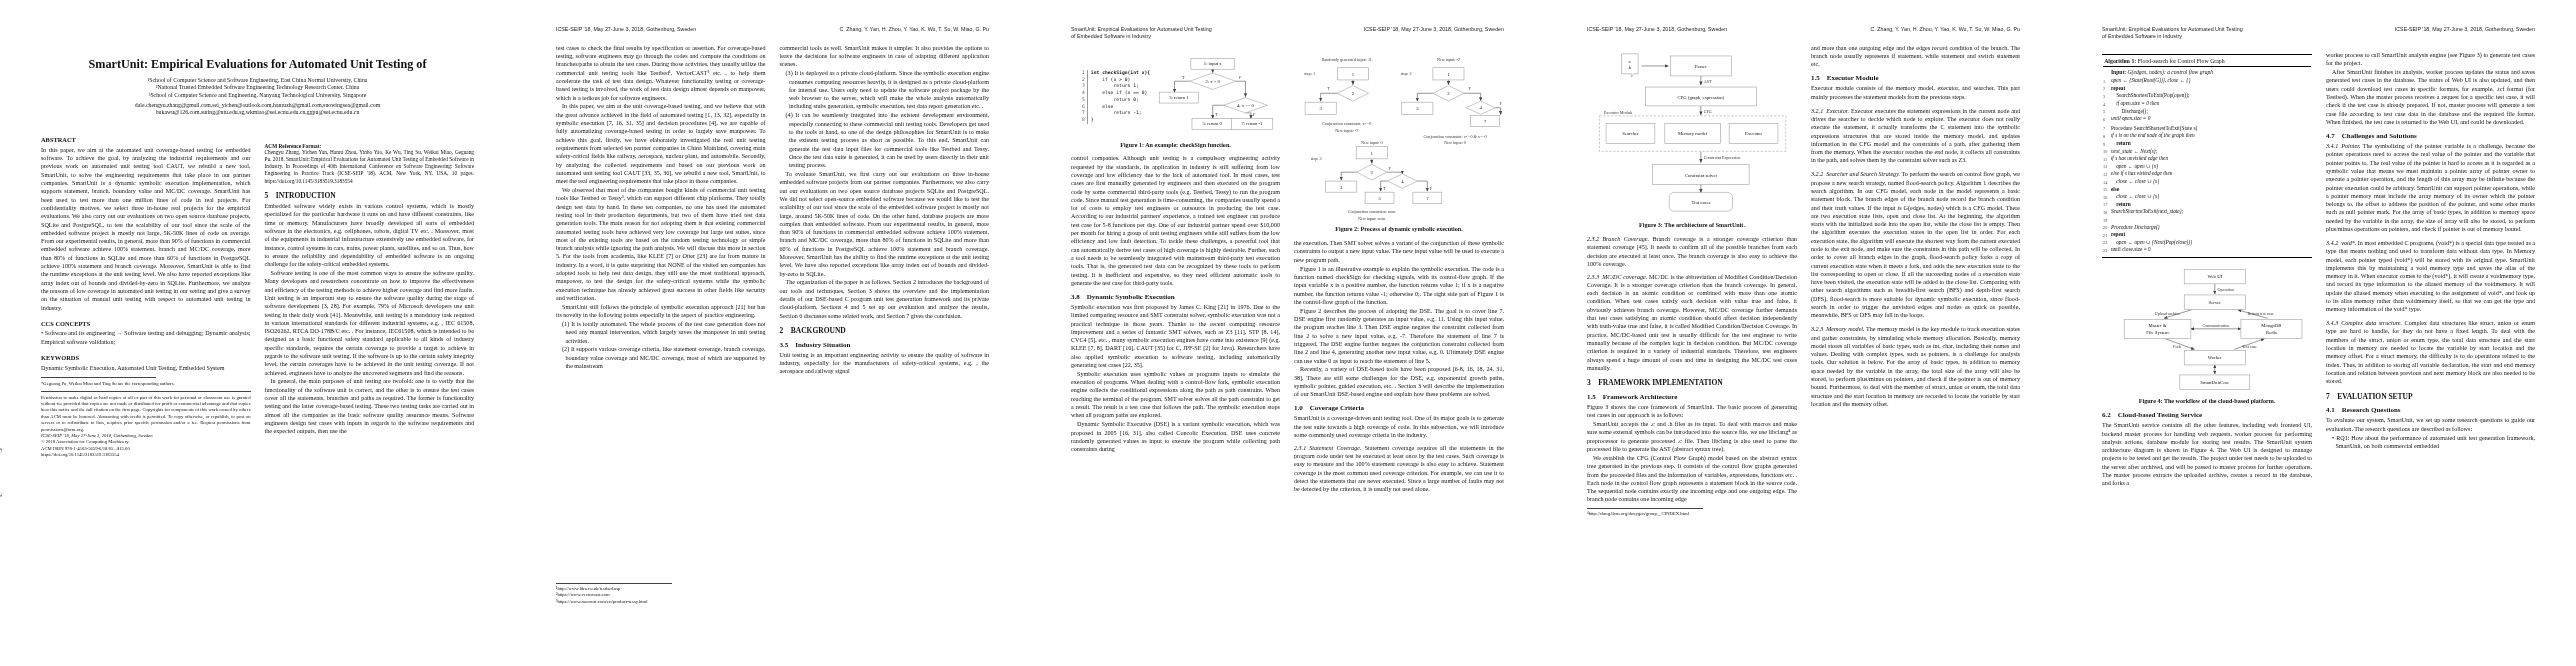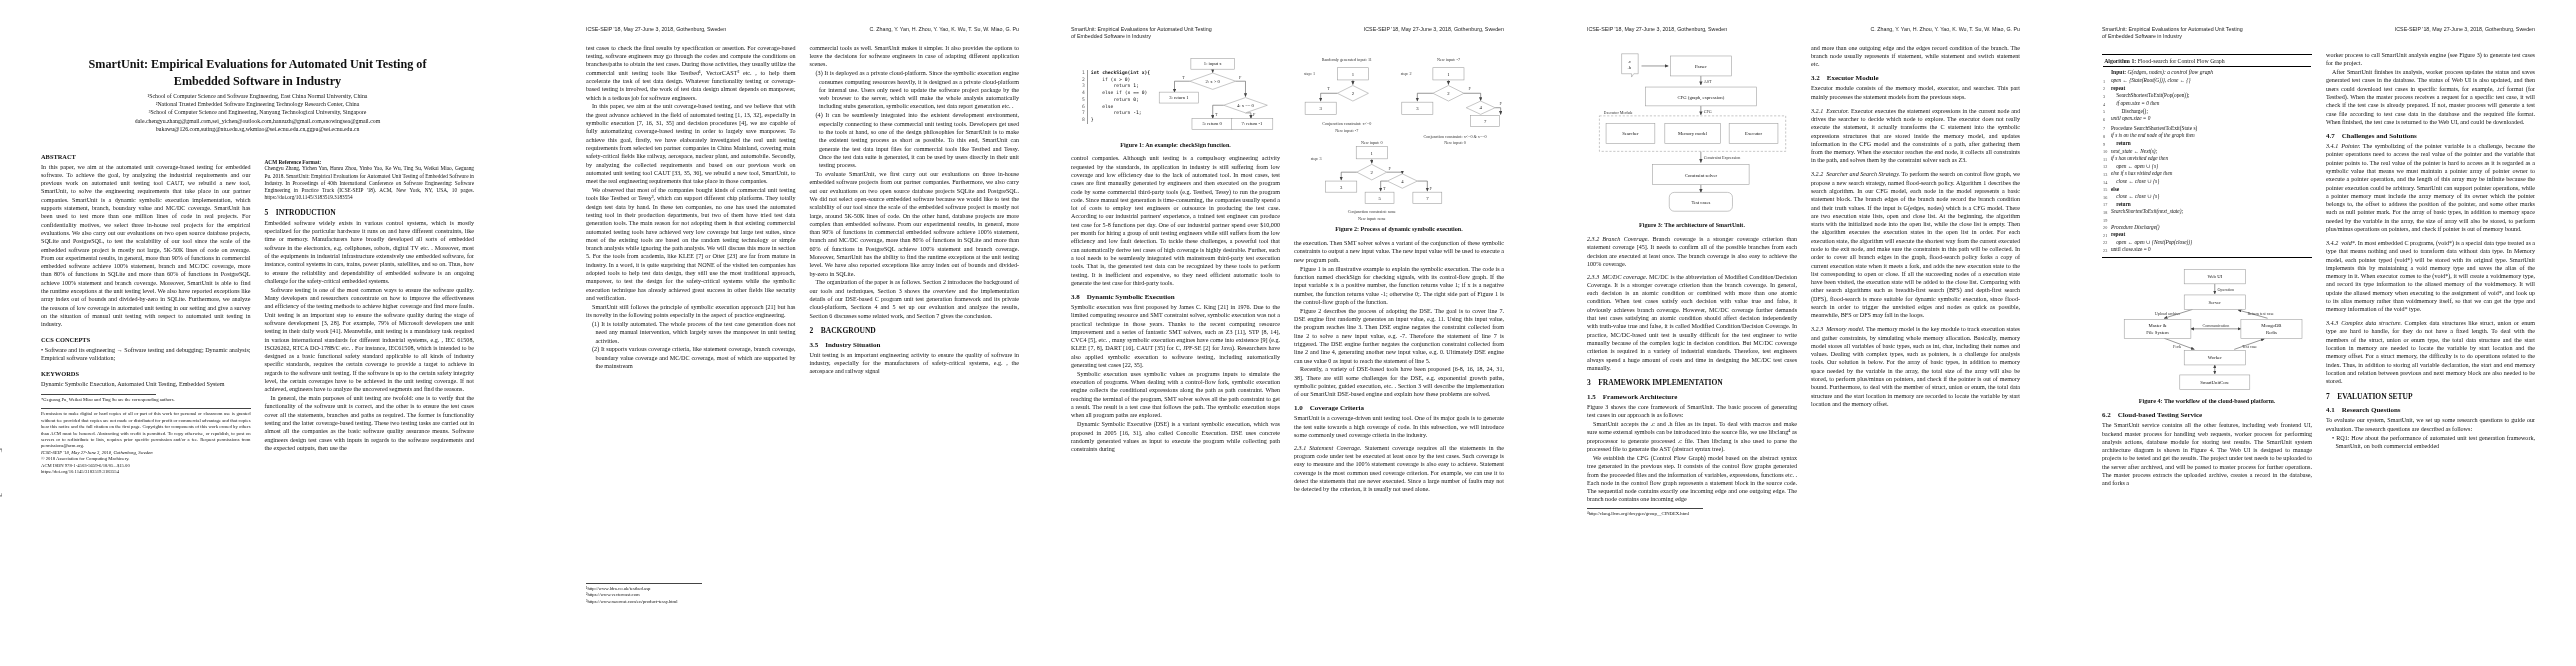--- a/index.html
+++ b/index.html
@@ -60,21 +60,20 @@
 </head>
 <body>
 
 <div class="strip">
 
   <div class="page" style="left:0;">
     <div class="arxiv">arXiv:1802.08547v2  [cs.SE]  17 Jun 2018</div>
     <div class="inner">
       <div class="title">
         <div>SmartUnit: Empirical Evaluations for Automated Unit Testing of</div>
-        <div>Embedded Software in Industry</div>
       </div>
       <div class="affils">
         <div class="affil">¹School of Computer Science and Software Engineering, East China Normal University, China</div>
         <div class="affil">²National Trusted Embedded Software Engineering Technology Research Center, China</div>
         <div class="affil">³School of Computer Science and Engineering, Nanyang Technological University, Singapore</div>
       </div>
       <div class="emails">
         <div class="email-line">dale.chengyu.zhang@gmail.com,sei_yichen@outlook.com,hanruzh@gmail.com,snowingsea@gmail.com</div>
         <div class="email-line">bukawu@126.com,suting@ntu.edu.sg,wkmiao@sei.ecnu.edu.cn,ggpu@sei.ecnu.edu.cn</div>
       </div>
@@ -100,21 +99,21 @@
           <p class="acmref">Chengyu Zhang, Yichen Yan, Hanru Zhou, Yinbo Yao, Ke Wu, Ting Su, Weikai Miao, Geguang Pu. 2018. SmartUnit: Empirical Evaluations for Automated Unit Testing of Embedded Software in Industry. In Proceedings of 40th International Conference on Software Engineering: Software Engineering in Practice Track (ICSE-SEIP '18). ACM, New York, NY, USA, 10 pages. https://doi.org/10.1145/3183519.3183554</p>
           <div class="h-big">5 INTRODUCTION</div>
           <p class="body">Embedded software widely exists in various control systems, which is mostly specialized for the particular hardware it runs on and have different constraints, like time or memory. Manufacturers have broadly developed all sorts of embedded software in the electronics, e.g. cellphones, robots, digital TV etc. . Moreover, most of the equipments in industrial infrastructure extensively use embedded software, for instance, control systems in cars, trains, power plants, satellites, and so on. Thus, how to ensure the reliability and dependability of embedded software is an ongoing challenge for the safety-critical embedded systems.</p>
           <p class="body ind">Software testing is one of the most common ways to ensure the software quality. Many developers and researchers concentrate on how to improve the effectiveness and efficiency of the testing methods to achieve higher coverage and find more faults. Unit testing is an important step to ensure the software quality during the stage of software development [3, 28]. For example, 79% of Microsoft developers use unit testing in their daily work [41]. Meanwhile, unit testing is a mandatory task required in various international standards for different industrial systems, e.g. , IEC 61508, ISO26262, RTCA DO-178B/C etc. . For instance, IEC61508, which is intended to be designed as a basic functional safety standard applicable to all kinds of industry specific standards, requires the certain coverage to provide a target to achieve in regards to the software unit testing. If the software is up to the certain safety integrity level, the certain coverages have to be achieved in the unit testing coverage. If not achieved, engineers have to analyze the uncovered segments and find the reasons.</p>
           <p class="body ind">In general, the main purposes of unit testing are twofold: one is to verify that the functionality of the software unit is correct, and the other is to ensure the test cases cover all the statements, branches and paths as required. The former is functionality testing and the latter coverage-based testing. These two testing tasks are carried out in almost all the companies as the basic software quality assurance means. Software engineers design test cases with inputs in regards to the software requirements and the expected outputs, then use the</p>
         </div>
       </div>
     </div>
   </div>
 
-  <div class="page" style="left:545px;">
+  <div class="page" style="left:515px;">
     <div class="inner">
       <div class="header-row">
         <div class="header-left">ICSE-SEIP '18, May 27-June 3, 2018, Gothenburg, Sweden</div>
         <div class="header-right">C. Zhang, Y. Yan, H. Zhou, Y. Yao, K. Wu, T. Su, W. Miao, G. Pu</div>
       </div>
       <div class="cols">
         <div class="col">
           <p class="body">test cases to check the final results by specification or assertion. For coverage-based testing, software engineers may go through the codes and compute the conditions on branches/paths to obtain the test cases. During those activities, they usually utilize the commercial unit testing tools like Testbed¹, VectorCAST² etc. , to help them accelerate the task of test data design. Whatever functionality testing or coverage-based testing is involved, the work of test data design almost depends on manpower, which is a tedious job for software engineers.</p>
           <p class="body ind">In this paper, we aim at the unit coverage-based testing, and we believe that with the great advance achieved in the field of automated testing [1, 13, 32], especially in symbolic execution [7, 16, 31, 35] and decision procedures [4], we are capable of fully automatizing coverage-based testing in order to largely save manpower. To achieve this goal, firstly, we have elaborately investigated the real unit testing requirements from selected ten partner companies in China Mainland, covering main safety-critical fields like railway, aerospace, nuclear plant, and automobile. Secondly, by analyzing the collected requirements and based on our previous work on automated unit testing tool CAUT [33, 35, 36], we rebuild a new tool, SmartUnit, to meet the real engineering requirements that take place in those companies.</p>
           <p class="body ind">We observed that most of the companies bought kinds of commercial unit testing tools like Testbed or Tessy³, which can support different chip platforms. They totally design test data by hand. In these ten companies, no one has used the automated testing tool in their production departments, but two of them have tried test data generation tools. The main reason for not adopting them is that existing commercial automated testing tools have achieved very low coverage but large test suites, since most of the existing tools are based on the random testing technology or simple branch analysis while ignoring the path analysis. We will discuss this more in section 5. For the tools from academia, like KLEE [7] or Otter [23] are far from mature in industry. In a word, it is quite surprising that NONE of the visited ten companies has adopted tools to help test data design, they still use the most traditional approach, manpower, to test the design for the safety-critical systems while the symbolic execution technique has already achieved great success in other fields like security and verification.</p>
@@ -382,21 +381,21 @@
           <div class="h-big">3 FRAMEWORK IMPLEMENTATION</div>
           <div class="h-sub">1.5 Framework Architecture</div>
           <p class="body">Figure 3 shows the core framework of SmartUnit. The basic process of generating test cases in our approach is as follows:</p>
           <p class="body ind">SmartUnit accepts the .c and .h files as its input. To deal with macros and make sure some external symbols can be introduced into the source file, we use libclang⁴ as preprocessor to generate processed .c file. Then libclang is also used to parse the processed file to generate the AST (abstract syntax tree).</p>
           <p class="body ind">We establish the CFG (Control Flow Graph) model based on the abstract syntax tree generated in the previous step. It consists of the control flow graphs generated from the proceeded files and the information of variables, expressions, functions etc. . Each node in the control flow graph represents a statement block in the source code. The sequential node contains exactly one incoming edge and one outgoing edge. The branch node contains one incoming edge</p>
           <hr class="rule" style="margin-top:4.4px;">
           <p class="fnote">⁴http://clang.llvm.org/doxygen/group__CINDEX.html</p>
         </div>
         <div class="col">
           <p class="body">and more than one outgoing edge and the edges record condition of the branch. The branch node usually represents if statement, while statement and switch statement etc.</p>
-          <div class="h-sub">3.2 Executor Module</div>
+          <div class="h-sub">1.5 Executor Module</div>
           <p class="body">Executor module consists of the memory model, executor, and searcher. This part mainly processes the statement models from the previous steps.</p>
           <p class="body" style="margin-top:5.6px;"><span class="runin">3.2.1 Executor.</span> <span>Executor executes the statement expressions in the current node and drives the searcher to decide which node to explore. The executor does not really execute the statement, it actually transforms the C statement into the symbolic expressions structures that are stored inside the memory model, and updates information in the CFG model and the constraints of a path, after gathering them from the memory. When the executor reaches the end node, it collects all constraints in the path, and solves them by the constraint solver such as Z3.</span></p>
           <p class="body" style="margin-top:5.6px;"><span class="runin">3.2.2 Searcher and Search Strategy.</span> <span>To perform the search on control flow graph, we propose a new search strategy, named flood-search policy. Algorithm 1 describes the search algorithm. In our CFG model, each node in the model represents a basic statement block. The branch edges of the branch node record the branch condition and their truth values. If the input is G(edges, nodes) which is a CFG model. There are two execution state lists, open and close list. At the beginning, the algorithm starts with the initialized node into the open list, while the close list is empty. Then the algorithm executes the execution states in the open list in order. For each execution state, the algorithm will execute the shortest way from the current executed node to the exit node, and make sure the constraints in this path will be collected. In order to cover all branch edges in the graph, flood-search policy forks a copy of current execution state when it meets a fork, and adds the new execution state to the list corresponding to open or close. If all the succeeding nodes of a execution state have been visited, the execution state will be added to the close list. Comparing with other search algorithms such as breadth-first search (BFS) and depth-first search (DFS), flood-search is more suitable for dynamic symbolic execution, since flood-search in order to trigger the unvisited edges and nodes as quick as possible, meanwhile, BFS or DFS may fall in the loops.</span></p>
           <p class="body" style="margin-top:5.6px;"><span class="runin">3.2.3 Memory model.</span> <span>The memory model is the key module to track execution states and gather constraints, by simulating whole memory allocation. Basically, memory model stores all variables of basic types, such as int, char, including their names and values. Dealing with complex types, such as pointers, is a challenge for analysis tools. Our solution is below. For the array of basic types, in addition to memory space needed by the variable in the array, the total size of the array will also be stored, to perform plus/minus on pointers, and check if the pointer is out of memory bound. Furthermore, to deal with the member of struct, union or enum, the total data structure and the start location in memory are recorded to locate the variable by start location and the memory offset.</span></p>
         </div>
       </div>
     </div>
   </div>
 
   <div class="page" style="left:2061px;">

